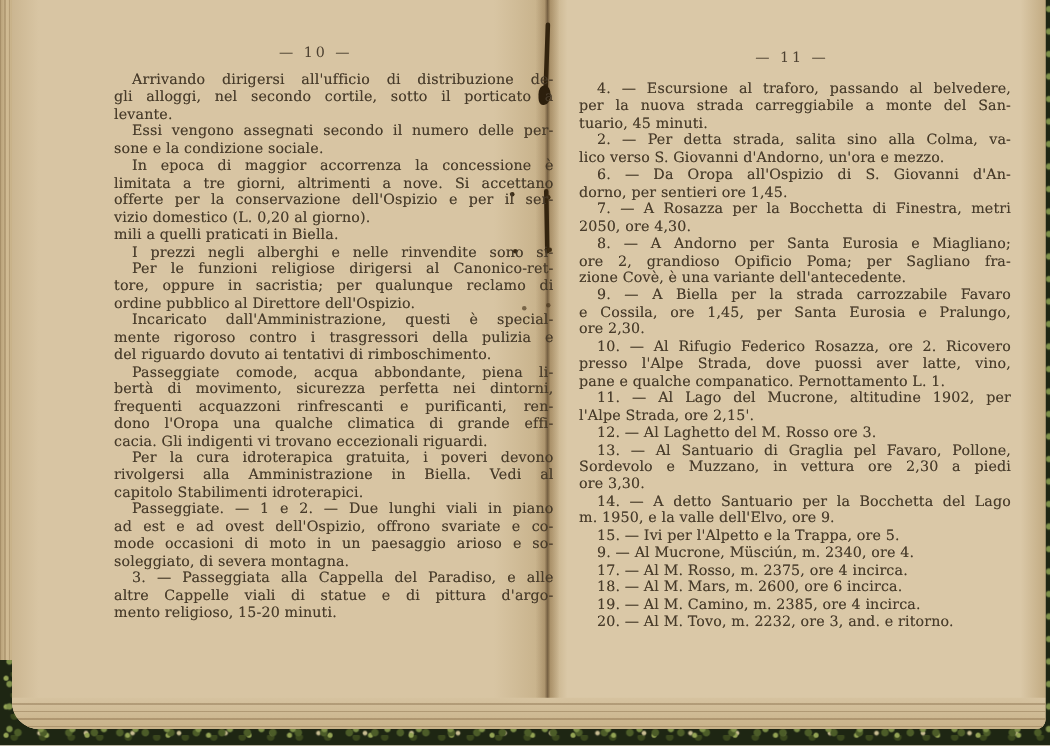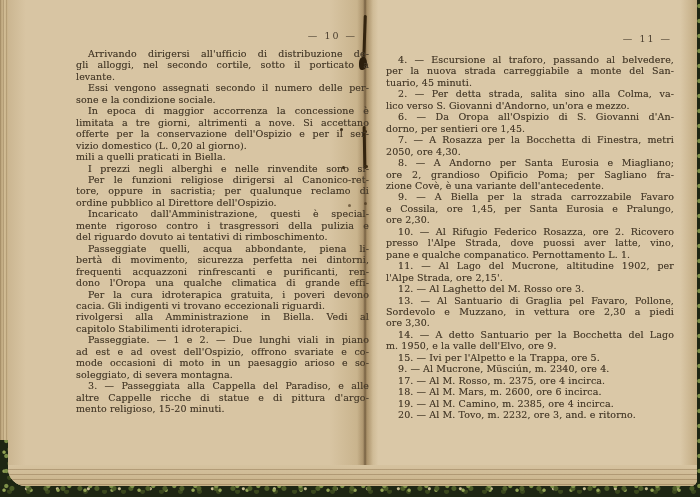--- a/index.html
+++ b/index.html
@@ -63,21 +63,21 @@
       rgba(115,85,48,.3) 62%,rgba(115,85,48,0) 100%);
   }
   .thread{position:absolute;width:3px;background:#33240f;border-radius:2px;}
   .thread.t1{left:355px;top:15px;height:47px;transform:rotate(2deg);}
   .thread.knot{left:351px;top:57px;width:8px;height:13px;border-radius:50% 50% 60% 40%;background:#2c1f0d;}
   .thread.t2{left:355px;top:126px;height:43px;transform:rotate(-1deg);}
   .dot{position:absolute;width:3px;height:3px;border-radius:50%;background:#3d2c14;}
 
   
   .pagenum{
-    position:absolute;text-align:right;
+    position:absolute;text-align:center;
     font-size:9.5px;letter-spacing:2px;color:#4d4131;
   }
   .pn-left{left:56px;width:293px;top:30px;}
   .pn-right{left:376px;width:288px;top:33px;}
 
   .textcol{
     position:absolute;
     font-size:9.5px;line-height:11.45px;
     color:var(--ink,#473b2a);
     letter-spacing:.1px;
@@ -126,34 +126,34 @@
         <div class="line"><span>offerte per la conservazione dell'Ospizio e per il ser-</span></div>
         <div class="line last"><span>vizio domestico (L. 0,20 al giorno).</span></div>
         <div class="line last"><span>mili a quelli praticati in Biella.</span></div>
         <div class="line ind"><span>I prezzi negli alberghi e nelle rinvendite sono si-</span></div>
         <div class="line ind"><span>Per le funzioni religiose dirigersi al Canonico-ret-</span></div>
         <div class="line"><span>tore, oppure in sacristia; per qualunque reclamo di</span></div>
         <div class="line last"><span>ordine pubblico al Direttore dell'Ospizio.</span></div>
         <div class="line ind"><span>Incaricato dall'Amministrazione, questi è special-</span></div>
         <div class="line"><span>mente rigoroso contro i trasgressori della pulizia e</span></div>
         <div class="line last"><span>del riguardo dovuto ai tentativi di rimboschimento.</span></div>
-        <div class="line ind"><span>Passeggiate quelli, acqua abbondante, piena li-</span></div>
+        <div class="line ind"><span>Passeggiate comode, acqua abbondante, piena li-</span></div>
         <div class="line"><span>bertà di movimento, sicurezza perfetta nei dintorni,</span></div>
         <div class="line"><span>frequenti acquazzoni rinfrescanti e purificanti, ren-</span></div>
         <div class="line"><span>dono l'Oropa una qualche climatica di grande effi-</span></div>
+        <div class="line last"><span>cacia. Gli indigenti vi trovano eccezionali riguardi.</span></div>
         <div class="line ind"><span>Per la cura idroterapica gratuita, i poveri devono</span></div>
-        <div class="line last"><span>cacia. Gli indigenti vi trovano eccezionali riguardi.</span></div>
         <div class="line"><span>rivolgersi alla Amministrazione in Biella. Vedi al</span></div>
         <div class="line last"><span>capitolo </span><span class="em">Stabilimenti idroterapici.</span></div>
         <div class="line ind"><span class="em">Passeggiate.</span><span> — 1 e 2. — Due lunghi viali in piano</span></div>
         <div class="line"><span>ad est e ad ovest dell'Ospizio, offrono svariate e co-</span></div>
         <div class="line"><span>mode occasioni di moto in un paesaggio arioso e so-</span></div>
         <div class="line last"><span>soleggiato, di severa montagna.</span></div>
         <div class="line ind"><span>3. — Passeggiata alla Cappella del Paradiso, e alle</span></div>
-        <div class="line"><span>altre Cappelle ricche di statue e di pittura d'argo-</span></div>
+        <div class="line"><span>altre Cappelle viali di statue e di pittura d'argo-</span></div>
         <div class="line last"><span>mento religioso, 15-20 minuti.</span></div>
       </div>
     <div class="textcol text-right" id="text-right">
         <div class="line ind"><span>4. — Escursione al traforo, passando al belvedere,</span></div>
         <div class="line"><span>per la nuova strada carreggiabile a monte del San-</span></div>
         <div class="line last"><span>tuario, 45 minuti.</span></div>
         <div class="line ind"><span>2. — Per detta strada, salita sino alla Colma, va-</span></div>
         <div class="line last"><span>lico verso S. Giovanni d'Andorno, un'ora e mezzo.</span></div>
         <div class="line ind"><span>6. — Da Oropa all'Ospizio di S. Giovanni d'An-</span></div>
         <div class="line last"><span>dorno, per sentieri ore 1,45.</span></div>

